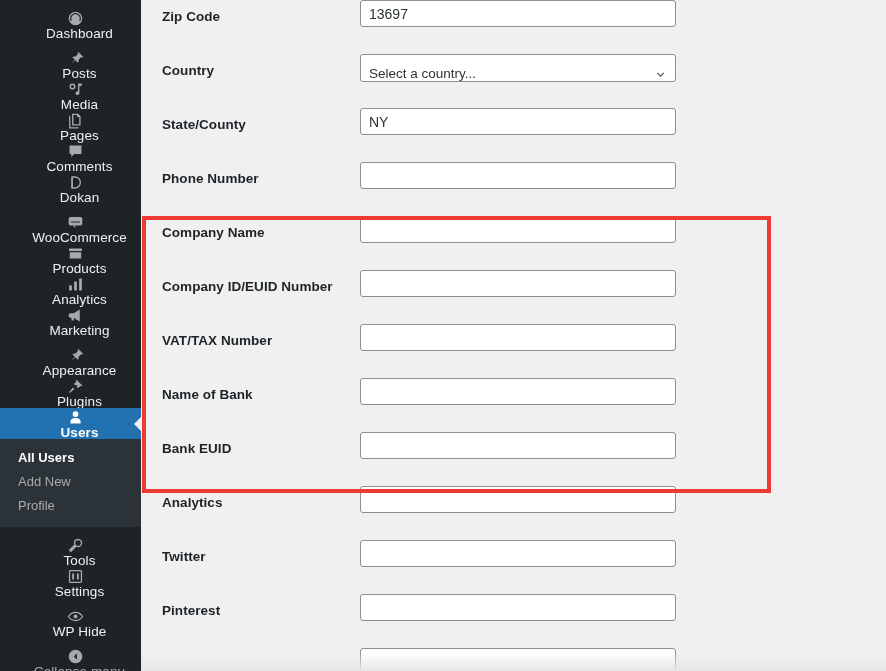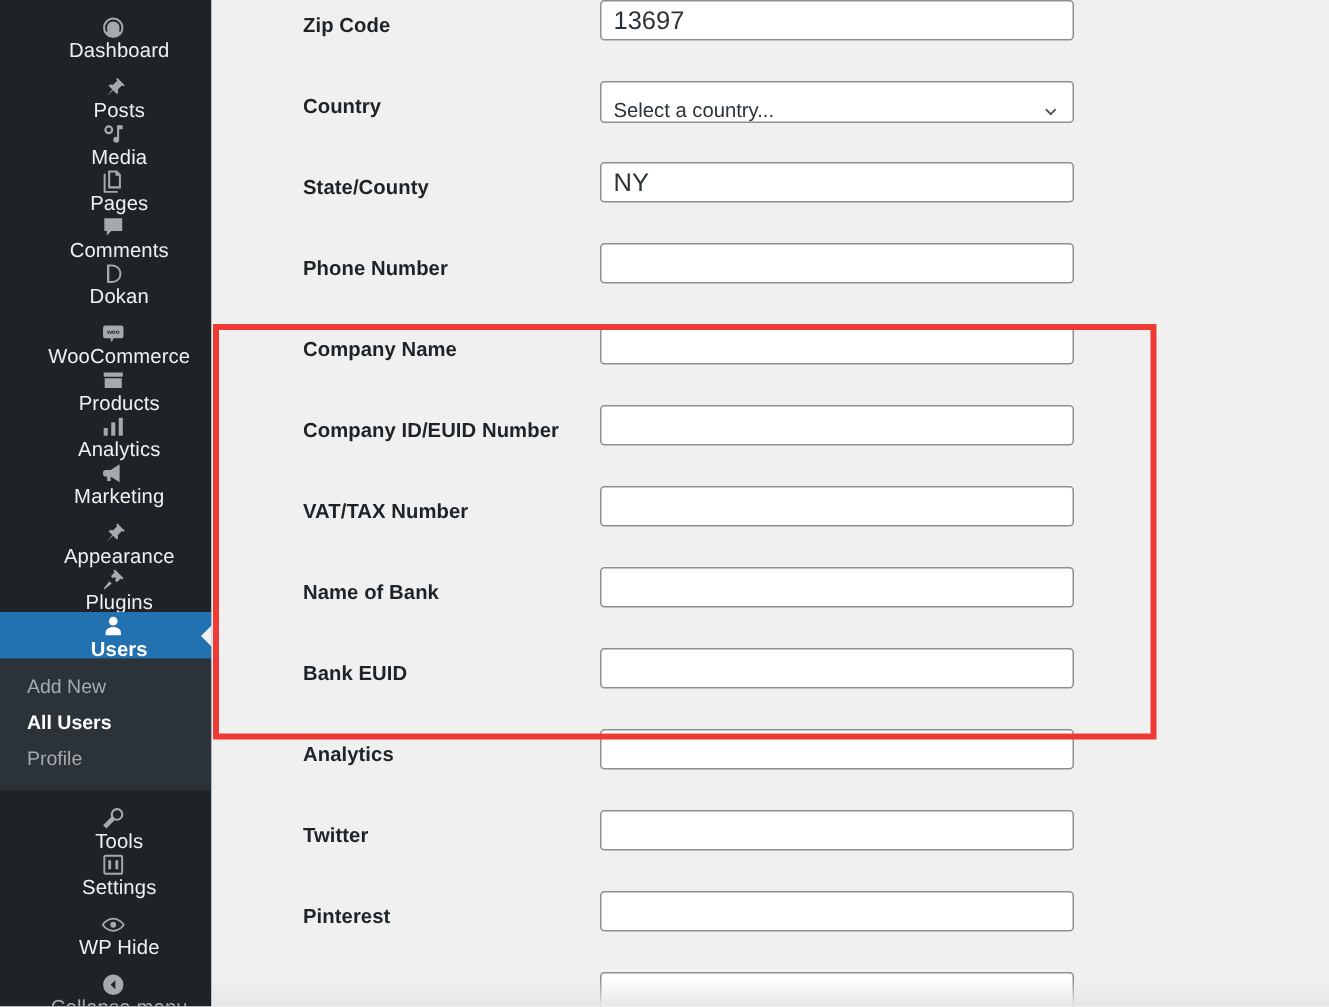--- a/index.html
+++ b/index.html
@@ -69,21 +69,20 @@
   .collapse-item .micon { color: #a7aaad; }
   .collapse-item .mlabel { color: #a7aaad; }
 
   
   #main {
     flex: 1 1 auto;
     height: 671px;
     background: #f0f0f1;
     position: relative;
     overflow: hidden;
-    padding-left: 40px;
   }
   .form-table { width: 100%; }
   .form-row {
     display: flex;
     align-items: flex-start;
     height: 54px;
     padding-left: 21px;
     position: relative;
   }
   .form-row .lbl {
@@ -96,21 +95,21 @@
     padding-top: 10px;
     letter-spacing: .05px;
   }
   .field-wrap { display: flex; align-items: flex-start; }
   .txt {
     width: 316px; height: 27px;
     background: #fff;
     border: 1px solid #8c8f94;
     border-radius: 3px;
     font-family: "Liberation Sans", sans-serif;
-    font-size: 17px;
+    font-size: 14px;
     color: #2c3338;
     padding: 0 8px;
     outline: none;
   }
   .sel {
     width: 316px; height: 28px;
     background: #fff;
     border: 1px solid #8c8f94;
     border-radius: 3px;
     font-size: 13.5px;
@@ -275,22 +274,22 @@
               <circle cx="10" cy="6" r="3.4"></circle>
               <path d="M10 10.6c-3.3 0-6 1.9-6 4.3V17h12v-2.1c0-2.4-2.7-4.3-6-4.3z"></path>
             </svg>
         </span>
         <span class="mlabel">Users</span>
         <span class="arrow"></span>
       </div>
     </div>
 
     <div class="submenu">
+      <span class="sub-item current">All Users</span>
       <span class="sub-item">Add New</span>
-      <span class="sub-item current">All Users</span>
       <span class="sub-item">Profile</span>
     </div>
 
     <div class="menu-sep"></div>
 
     <div class="menu-group">
       <div class="menu-item">
         <span class="micon">
           <svg width="17" height="17" viewBox="0 0 20 20" fill="currentColor">
               <path d="M13 2a5 5 0 00-4.6 7L2 15.4 4.6 18l6.4-6.4A5 5 0 1013 2zm0 1.7a3.3 3.3 0 110 6.6 3.3 3.3 0 010-6.6z"></path>

